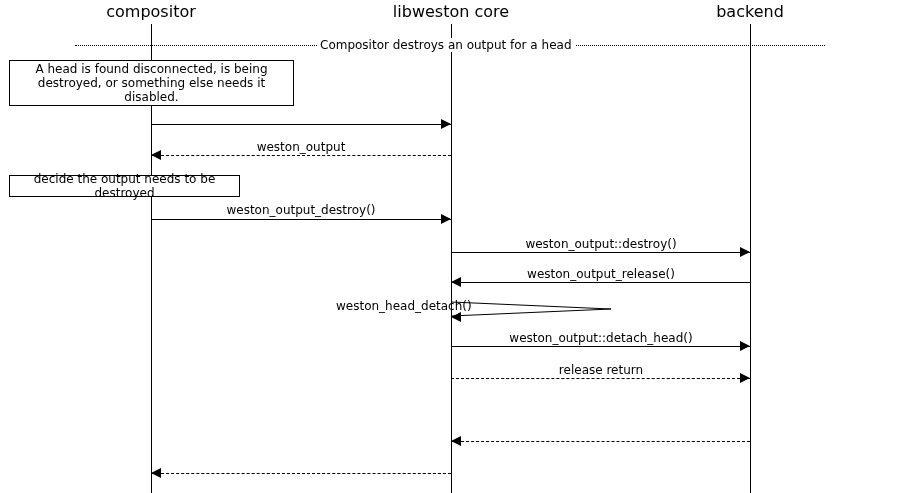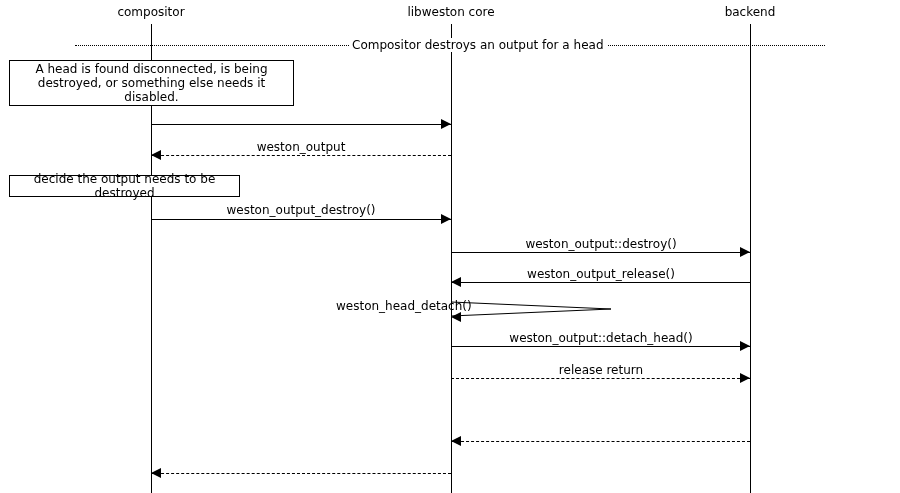--- a/index.html
+++ b/index.html
@@ -14,21 +14,21 @@
   #diagram {
     position: relative;
     width: 900px;
     height: 493px;
     background: #ffffff;
     overflow: hidden;
   }
   
   .actor-label {
     position: absolute;
-    font-size: 12px;
+    font-size: 16px;
     line-height: 14px;
     color: #000;
     white-space: nowrap;
     text-align: center;
     transform: translateX(-50%);
   }
   
   .lifeline {
     position: absolute;
     width: 1px;
@@ -40,21 +40,20 @@
     height: 0;
     border-top: 1px dotted #000000;
   }
   .separator-label {
     position: absolute;
     font-size: 12px;
     line-height: 14px;
     background: #ffffff;
     padding: 0 3px;
     white-space: nowrap;
-    margin-left: 32px;
   }
   
   .note-box {
     position: absolute;
     border: 1px solid #000000;
     background: #ffffff;
     box-sizing: border-box;
     font-size: 12px;
     line-height: 14px;
     text-align: center;

